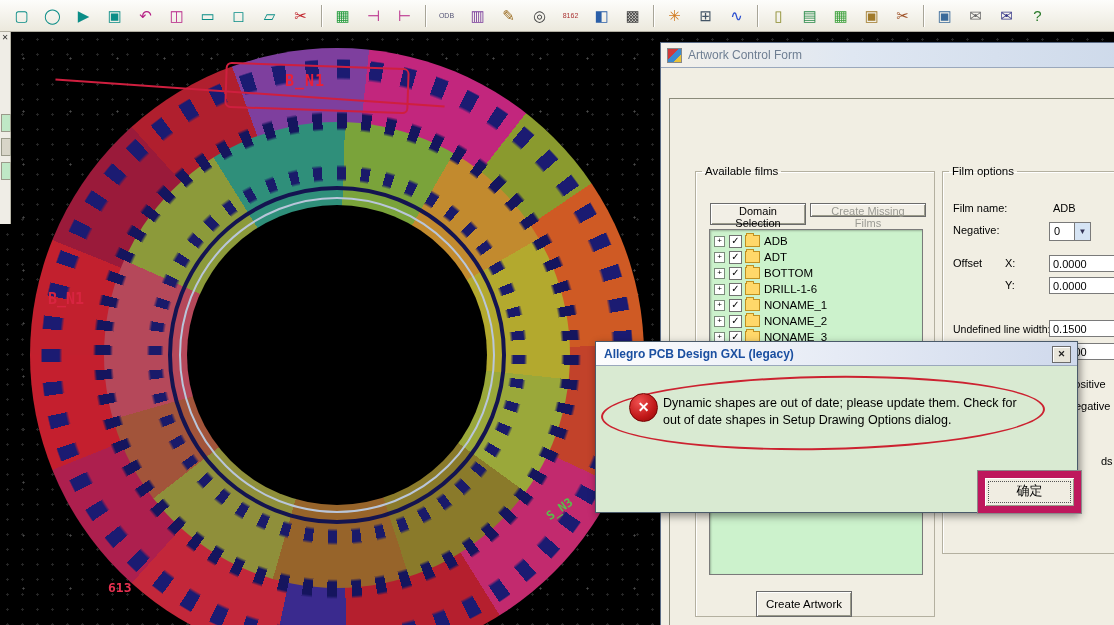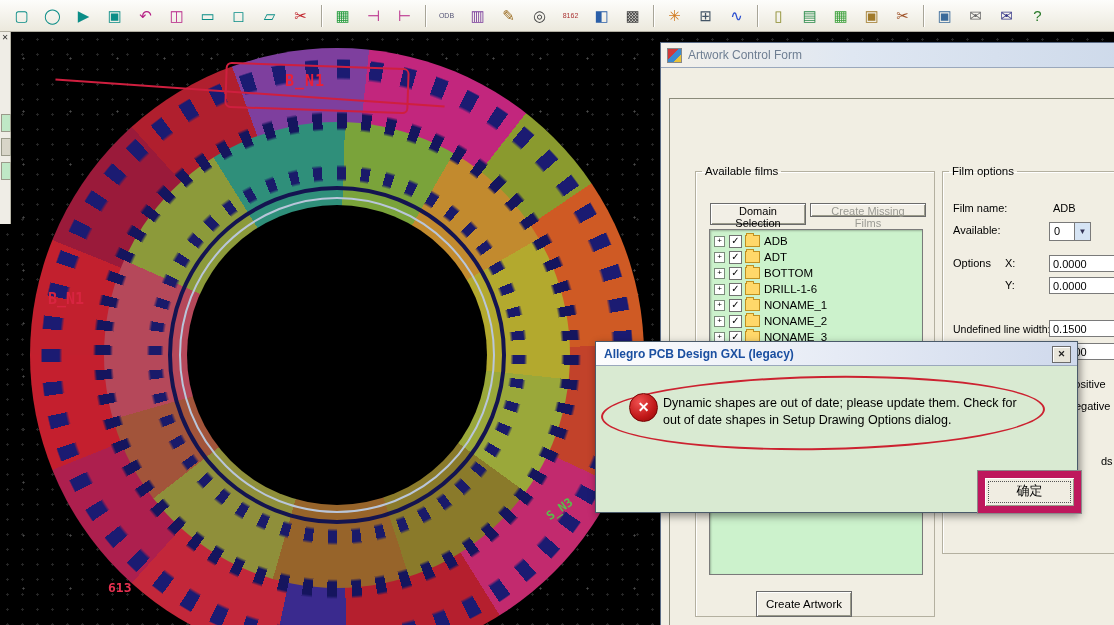--- a/index.html
+++ b/index.html
@@ -344,26 +344,26 @@
             <span class="flabel">SILK_BOT</span>
           </div>
         </div>
       <button class="btn b-create">Create Artwork</button>
     </fieldset>
 
     <fieldset class="group g-opt">
       <legend>Film options</legend>
       <span class="olbl" style="left:10px;top:25px">Film name:</span>
       <span class="olbl" style="left:110px;top:25px">ADB</span>
-      <span class="olbl" style="left:10px;top:47px">Available:</span>
+      <span class="olbl" style="left:10px;top:47px">Negative:</span>
       <div class="combo">
         <span class="combo-val">0</span>
         <span class="combo-btn">▼</span>
       </div>
-      <span class="olbl" style="left:10px;top:80px">Options</span>
+      <span class="olbl" style="left:10px;top:80px">Offset</span>
       <span class="olbl" style="left:62px;top:80px">X:</span>
       <input class="ibox" style="left: 106px; top: 78px;" value="0.0000">
       <span class="olbl" style="left:62px;top:102px">Y:</span>
       <input class="ibox" style="left: 106px; top: 100px;" value="0.0000">
       <span class="olbl" style="left:10px;top:146px;font-size:10.5px">Undefined line width:</span>
       <input class="ibox" style="left: 106px; top: 143px;" value="0.1500">
       <span class="olbl" style="left:10px;top:169px;font-size:10.5px">Shape bounding box:</span>
       <input class="ibox" style="left: 106px; top: 166px;" value="2.5400">
       <span class="olbl" style="left:10px;top:201px">Plot mode:</span>
       <span class="radio sel" style="left:108px;top:201px"></span>

